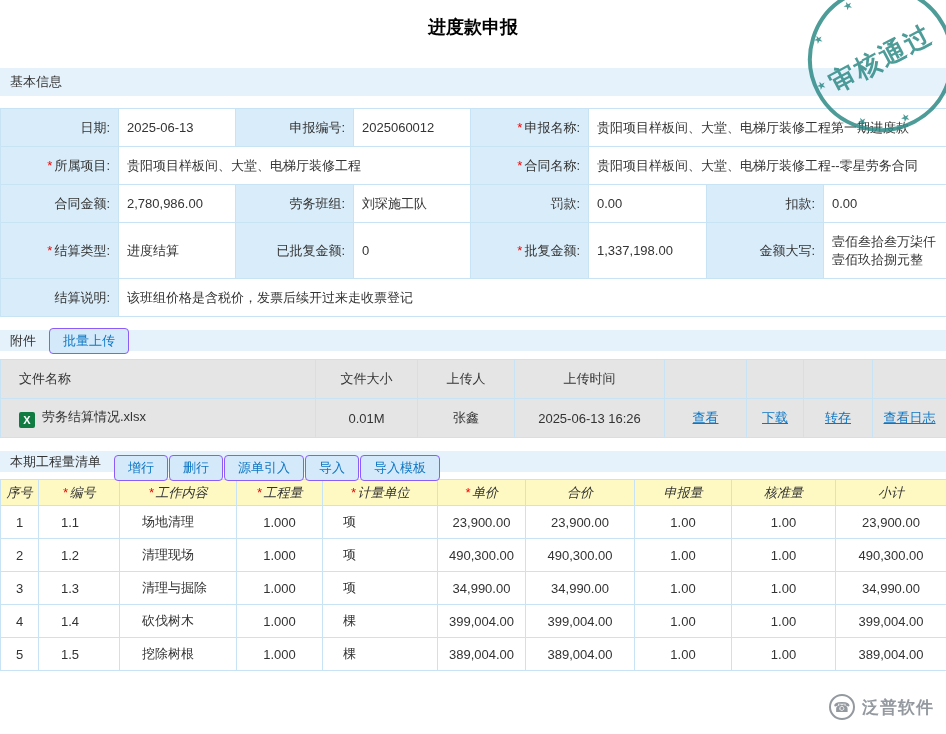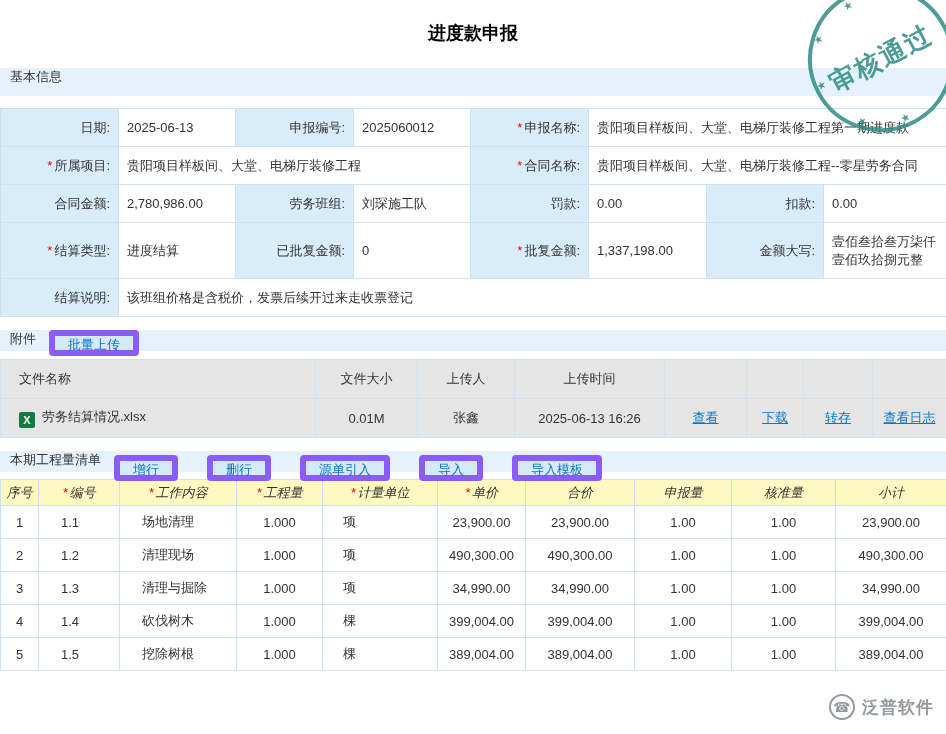--- a/index.html
+++ b/index.html
@@ -1,39 +1,39 @@
 <!DOCTYPE html>
 <html><head>
 <meta charset="utf-8">
 <style>
   * { margin:0; padding:0; box-sizing:border-box; }
   body { font-family:"Liberation Sans","DejaVu Sans",sans-serif; background:#fff; }
   .page { position:relative; width:946px; height:734px; overflow:hidden; background:#fff; color:#333; font-size:13px; }
 
-  .page-title { height:40px; padding-top:21px; text-align:center; font-size:18px; font-weight:bold; color:#000; }
-
-  .section-bar { background:#e6f2fb; height:28px; display:flex; padding:0 10px; gap:13px; }
+  .page-title { height:40px; padding-top:15px; text-align:center; font-size:18px; font-weight:bold; color:#000; }
+
+  .section-bar { background:#e6f2fb; height:28px; display:flex; align-items:center; padding:0 10px; gap:13px; }
   .bar-basic { margin-top:28px; }
   .bar-attach, .bar-qty { margin-top:13px; height:21px; }
   .bar-title { color:#333; }
 
   table { border-collapse:collapse; table-layout:fixed; width:946px; }
   td, th { border:1px solid #c8e3f4; font-size:13px; font-weight:normal; overflow:hidden; }
 
   .info-table { margin-top:12px; }
   .info-table td { height:38px; padding:3px 8px; }
   .info-table tr.tall td { height:56px; }
   .info-table td.lbl { background:#d9ecf9; text-align:right; white-space:nowrap; }
   .info-table td.val { background:#fff; text-align:left; }
 
   .req { color:#f50000; margin-right:2px; }
 
-  .blue-btn { background:#d4e9f9; border:6px solid #8b5cf6; color:#0d76c4; height:26px; padding:0 13px;
+  .blue-btn { background:#d4e9f9; border:1px solid #8b5cf6; color:#0d76c4; height:26px; padding:0 13px;
               border-radius:4px; font-size:13px; cursor:pointer; font-family:inherit; }
-  .btn-group { display:flex; gap:29px; align-items:center;margin-top:12px; }
+  .btn-group { display:flex; gap:1px; align-items:center;margin-top:12px; }
 
   .attach-table { margin-top:8px; }
   .attach-table th, .attach-table td { height:39px; background:#e5e5e5; text-align:center; padding:0 6px; }
   .attach-table .fname { text-align:left; padding-left:18px; }
   .xls-icon { display:inline-block; width:16px; height:16px; background:#107c41; color:#fff; font-size:11px;
               font-weight:bold; line-height:16px; text-align:center; border-radius:2px; margin-right:7px;
               vertical-align:-3px; }
   a.link { color:#0d76c4; text-decoration:underline; cursor:pointer; }
 
   .qty-table { margin-top:7px; }

